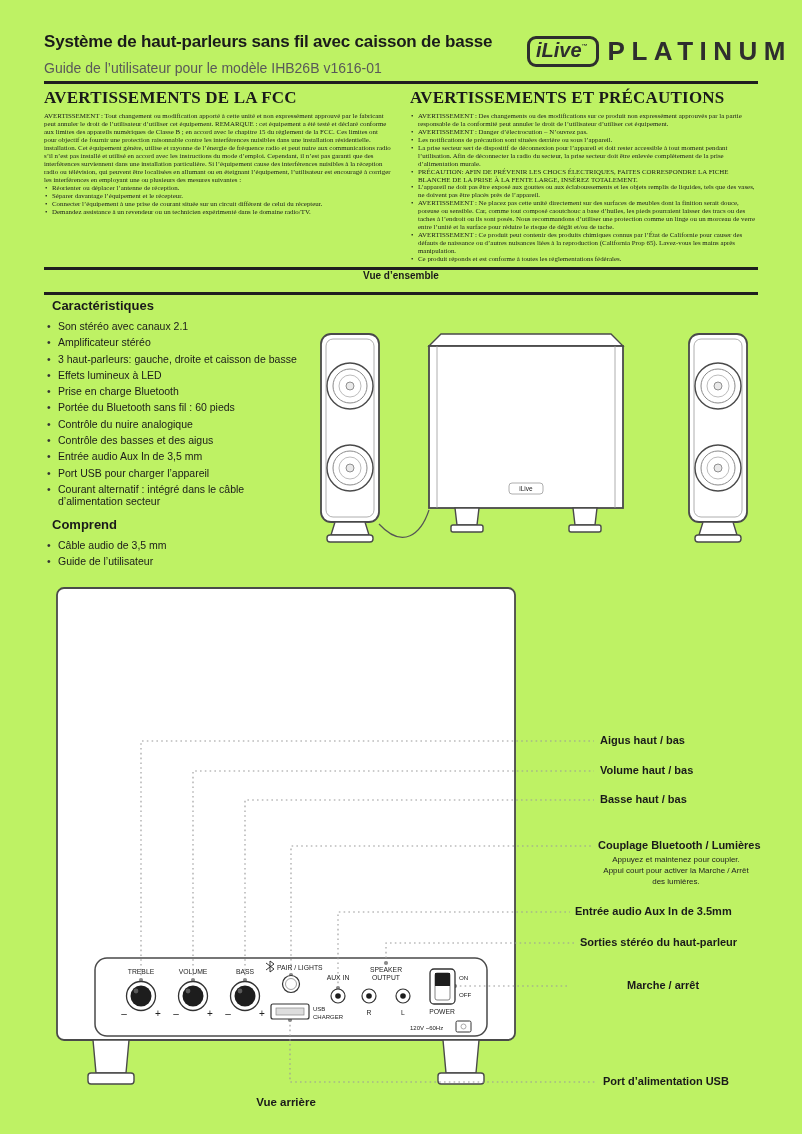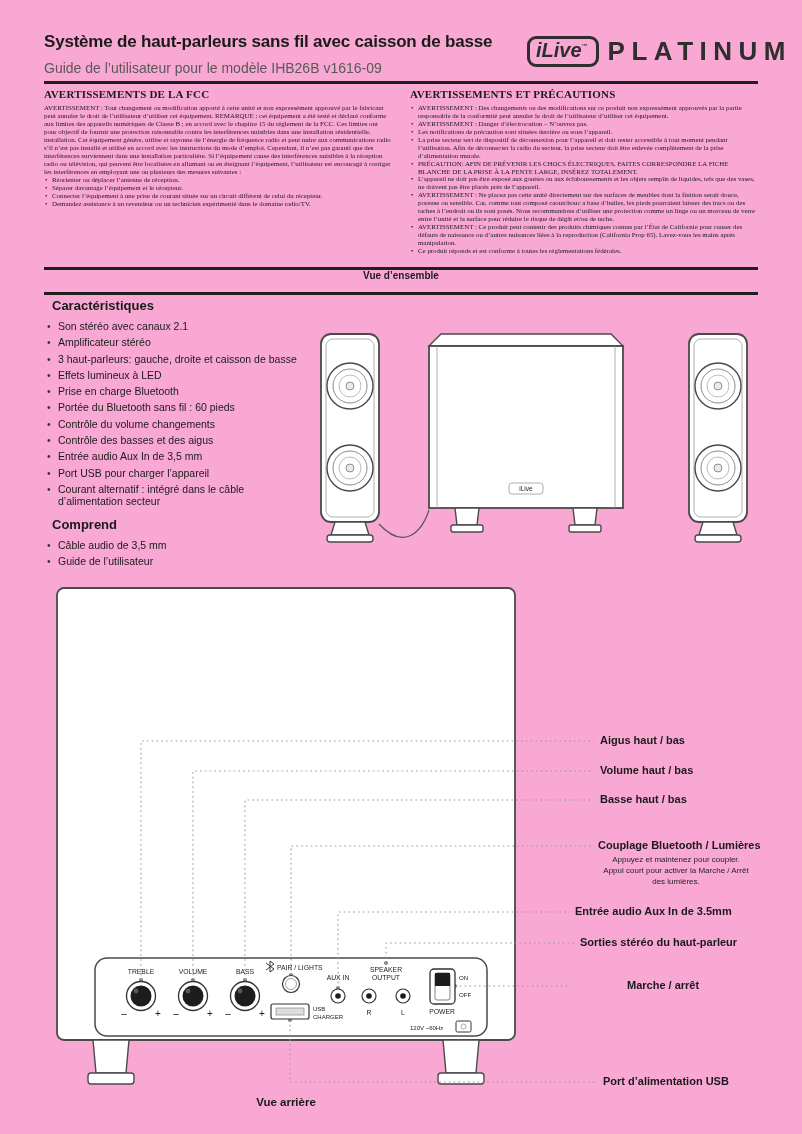--- a/index.html
+++ b/index.html
@@ -1,28 +1,28 @@
 <!DOCTYPE html>
 <html><head>
 <meta charset="utf-8">
 <style>
   html,body{margin:0;padding:0;}
   body{background:#d9d9d9;font-family:"Liberation Sans",sans-serif;}
-  .page{position:relative;width:802px;height:1134px;background:#f9a8d4;margin:0 auto;color:#1a1a1a;overflow:hidden;}
+  .page{position:relative;width:802px;height:1134px;background:#bef264;margin:0 auto;color:#1a1a1a;overflow:hidden;}
   .abs{position:absolute;}
   .doc-title{left:44px;top:32px;font-size:17px;font-weight:bold;letter-spacing:-0.2px;}
   .subtitle{left:44px;top:60px;font-size:14px;color:#595959;}
   .logo{left:527px;top:36px;display:flex;align-items:center;gap:9px;}
   .logo-box{border:3px solid #2e2e2e;border-radius:9px;padding:0 8px 2px 6px;font-size:20px;font-weight:bold;font-style:italic;color:#2e2e2e;}
   .logo-tm{font-size:6px;font-style:normal;vertical-align:9px;}
   .logo-platinum{font-size:26px;font-weight:600;letter-spacing:6.5px;color:#2e2e2e;}
   .rule{left:44px;width:714px;height:2.6px;background:#1f1f1f;}
   .warnings{left:44px;top:88px;width:714px;display:flex;gap:18px;font-family:"Liberation Serif",serif;}
   .warn-col{width:348px;}
-  .warn-heading{font-size:11px;font-weight:bold;margin-bottom:4px;letter-spacing:0.2px;}
+  .warn-heading{font-size:17px;font-weight:bold;margin-bottom:4px;letter-spacing:0.2px;}
   .warn-body{font-size:6.9px;line-height:1.15;margin:0 0 1px 0;}
   .warn-list{list-style:none;margin:0;padding:0;font-size:6.9px;line-height:1.15;}
   .warn-list li{position:relative;padding-left:8px;}
   .warn-list li::before{content:"•";position:absolute;left:1px;top:0;}
   .overview-heading{left:0;top:270px;width:802px;text-align:center;font-size:10px;font-weight:bold;}
   .features{left:44px;top:298px;width:292px;}
   .block-heading{font-size:13px;font-weight:bold;margin:0 0 7px 8px;}
   .feat-list{list-style:none;margin:0 0 9px 0;padding:0;font-size:10.5px;width:262px;}
   .feat-list li{position:relative;padding-left:14px;line-height:12.3px;margin-bottom:4px;}
   .feat-list li::before{content:"•";position:absolute;left:3px;color:#333;}
@@ -40,21 +40,21 @@
 </head>
 <body>
 
 <div class="page">
 
   <div class="abs doc-title">Système de haut-parleurs sans fil avec caisson de basse</div>
   <div class="abs logo">
     <span class="logo-box"><span>iLive</span><span class="logo-tm">™</span></span>
     <span class="logo-platinum">PLATINUM</span>
   </div>
-  <div class="abs subtitle">Guide de l’utilisateur pour le modèle IHB26B v1616-09</div>
+  <div class="abs subtitle">Guide de l’utilisateur pour le modèle IHB26B v1616-01</div>
   <div class="abs rule" style="top:81px;"></div>
 
   <div class="abs warnings">
     <div class="warn-col">
       <div class="warn-heading">AVERTISSEMENTS DE LA FCC</div>
       <p class="warn-body">AVERTISSEMENT : Tout changement ou modification apporté à cette unité et non expressément approuvé par le fabricant peut annuler le droit de l’utilisateur d’utiliser cet équipement. REMARQUE : cet équipement a été testé et déclaré conforme aux limites des appareils numériques de Classe B ; en accord avec le chapitre 15 du règlement de la FCC. Ces limites ont pour objectif de fournir une protection raisonnable contre les interférences nuisibles dans une installation résidentielle. installation. Cet équipement génère, utilise et rayonne de l’énergie de fréquence radio et peut nuire aux communications radio s’il n’est pas installé et utilisé en accord avec les instructions du mode d’emploi. Cependant, il n’est pas garanti que des interférences surviennent dans une installation particulière. Si l’équipement cause des interférences nuisibles à la réception radio ou télévision, qui peuvent être localisées en allumant ou en éteignant l’équipement, l’utilisateur est encouragé à corriger les interférences en employant une ou plusieurs des mesures suivantes :</p>
       <ul class="warn-list">
         <li>Réorienter ou déplacer l’antenne de réception.</li>
         <li>Séparer davantage l’équipement et le récepteur.</li>
         <li>Connecter l’équipement à une prise de courant située sur un circuit différent de celui du récepteur.</li>
@@ -83,21 +83,21 @@
 
   <div class="abs features">
     <div class="block-heading">Caractéristiques</div>
     <ul class="feat-list">
       <li>Son stéréo avec canaux 2.1</li>
       <li>Amplificateur stéréo</li>
       <li>3 haut-parleurs: gauche, droite et caisson de basse</li>
       <li>Effets lumineux à LED</li>
       <li>Prise en charge Bluetooth</li>
       <li>Portée du Bluetooth sans fil : 60 pieds</li>
-      <li>Contrôle du volume changements</li>
+      <li>Contrôle du nuire analogique</li>
       <li>Contrôle des basses et des aigus</li>
       <li>Entrée audio Aux In de 3,5 mm</li>
       <li>Port USB pour charger l’appareil</li>
       <li>Courant alternatif : intégré dans le câble d’alimentation secteur</li>
     </ul>
     <div class="block-heading">Comprend</div>
     <ul class="feat-list">
       <li>Câble audio de 3,5 mm</li>
       <li>Guide de l’utilisateur</li>
     </ul>

